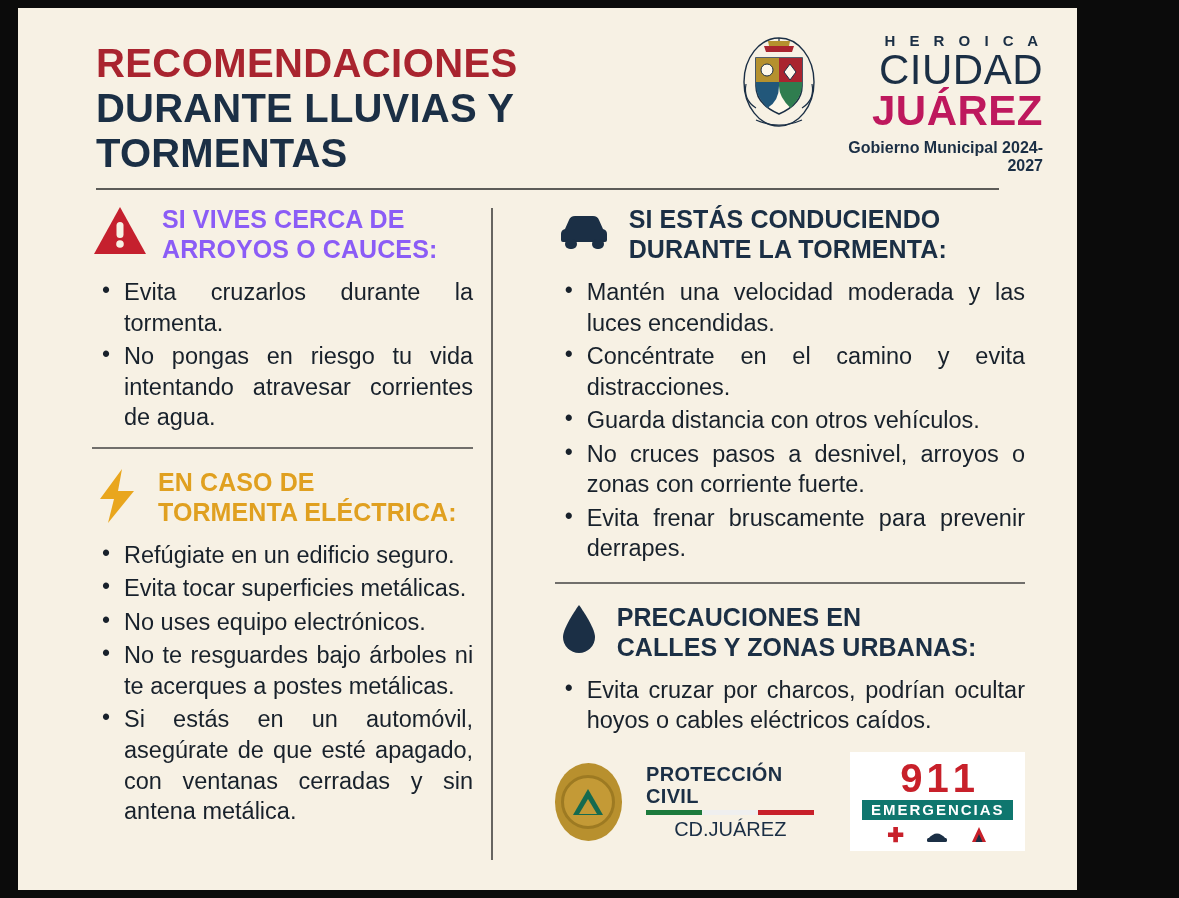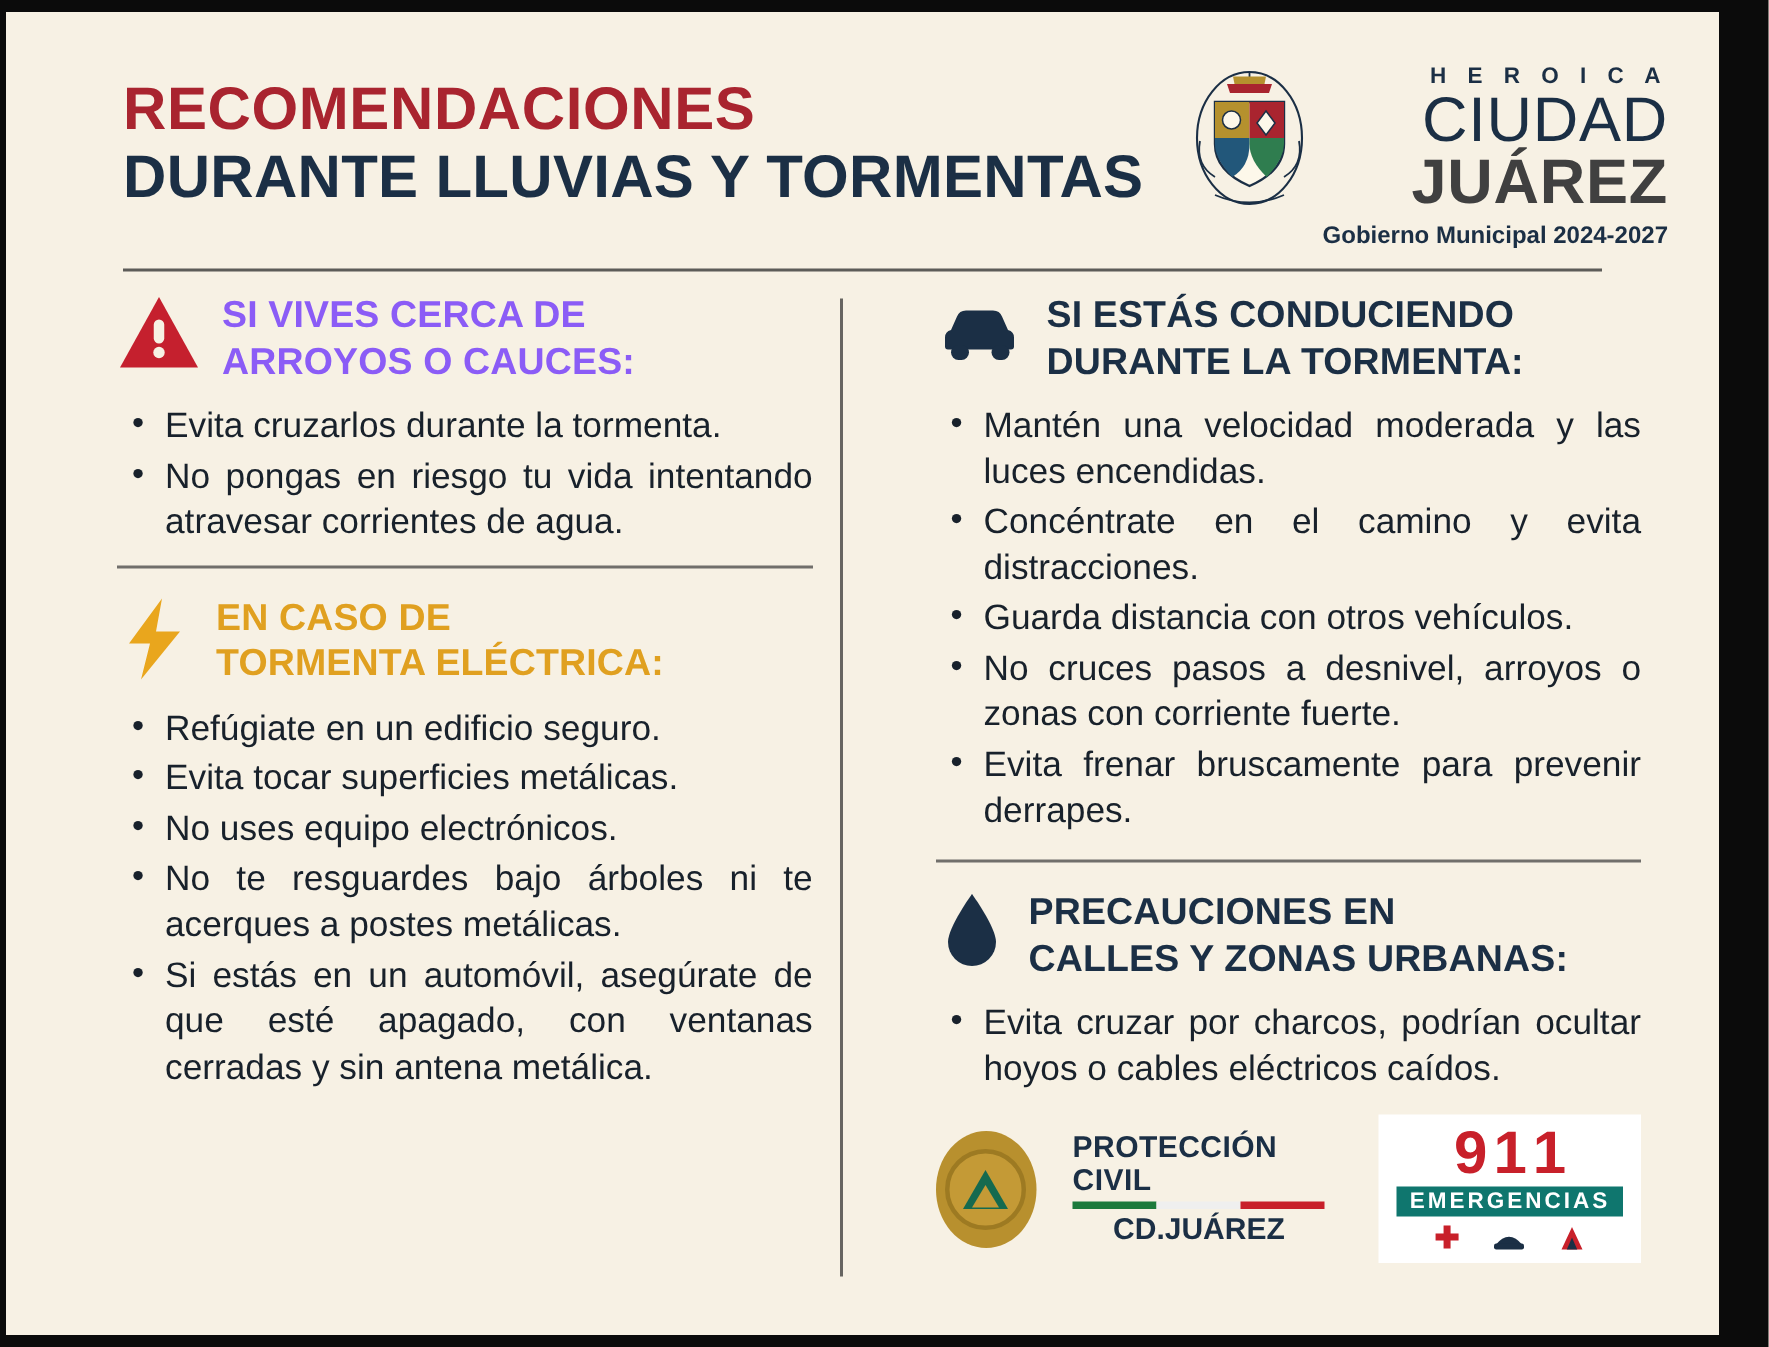--- a/index.html
+++ b/index.html
@@ -5,24 +5,24 @@
   * { box-sizing: border-box; margin: 0; padding: 0; }
   body {
     width: 1179px;
     height: 898px;
     background: #0b0b0b;
     font-family: "Liberation Sans", sans-serif;
     overflow: hidden;
   }
   .poster {
     position: absolute;
-    left: 4px; top: 8px;
-    width: 1142px; height: 882px;
+    left: 18px; top: 8px;
+    width: 1059px; height: 882px;
     background: #f7f1e4;
-    padding: 22px 30px 10px 30px;
+    padding: 12px 30px 10px 30px;
   }
   
   .header {
     display: flex;
     align-items: flex-start;
     justify-content: space-between;
     padding: 8px 4px 0 48px;
   }
   .title-block { padding-top: 14px; }
   .title-1 {
@@ -56,21 +56,21 @@
   }
   .brand-ciudad {
     font-size: 42px;
     color: #1b2f45;
     line-height: 0.98;
     font-weight: normal;
     letter-spacing: 0.5px;
   }
   .brand-juarez {
     font-size: 42px;
-    color: #404040;
+    color: #be185d;
     font-weight: bold;
     line-height: 1.0;
     letter-spacing: 0.5px;
   }
   .brand-gob {
     font-size: 16px;
     font-weight: bold;
     color: #1b2f45;
     margin-top: 7px;
   }
@@ -179,21 +179,21 @@
     border-bottom: 15px solid #c49a36;
     margin-top: 9px;
   }
   .pc-text { line-height: 1.1; }
   .pc-t1 { font-size: 20px; font-weight: bold; color: #1b2f45; letter-spacing: .3px; }
   .pc-bar { display: flex; height: 5px; width: 100%; margin: 3px 0; }
   .pc-bar i { flex: 1; }
   .pc-bar i.g { background: #1c7a3c; }
   .pc-bar i.w { background: #efefef; }
   .pc-bar i.r { background: #c8202a; }
-  .pc-t2 { font-size: 20px; font-weight: bold; color: #1b2f45; text-align: center; }
+  .pc-t2 { font-size: 20px; font-weight: normal; color: #1b2f45; text-align: center; }
 
   .nine11 {
     background: #fff;
     padding: 6px 12px 6px 12px;
     width: 196px;
   }
   .n-digits {
     display: flex; align-items: center; justify-content: center; gap: 4px;
   }
   .n-digits span {

